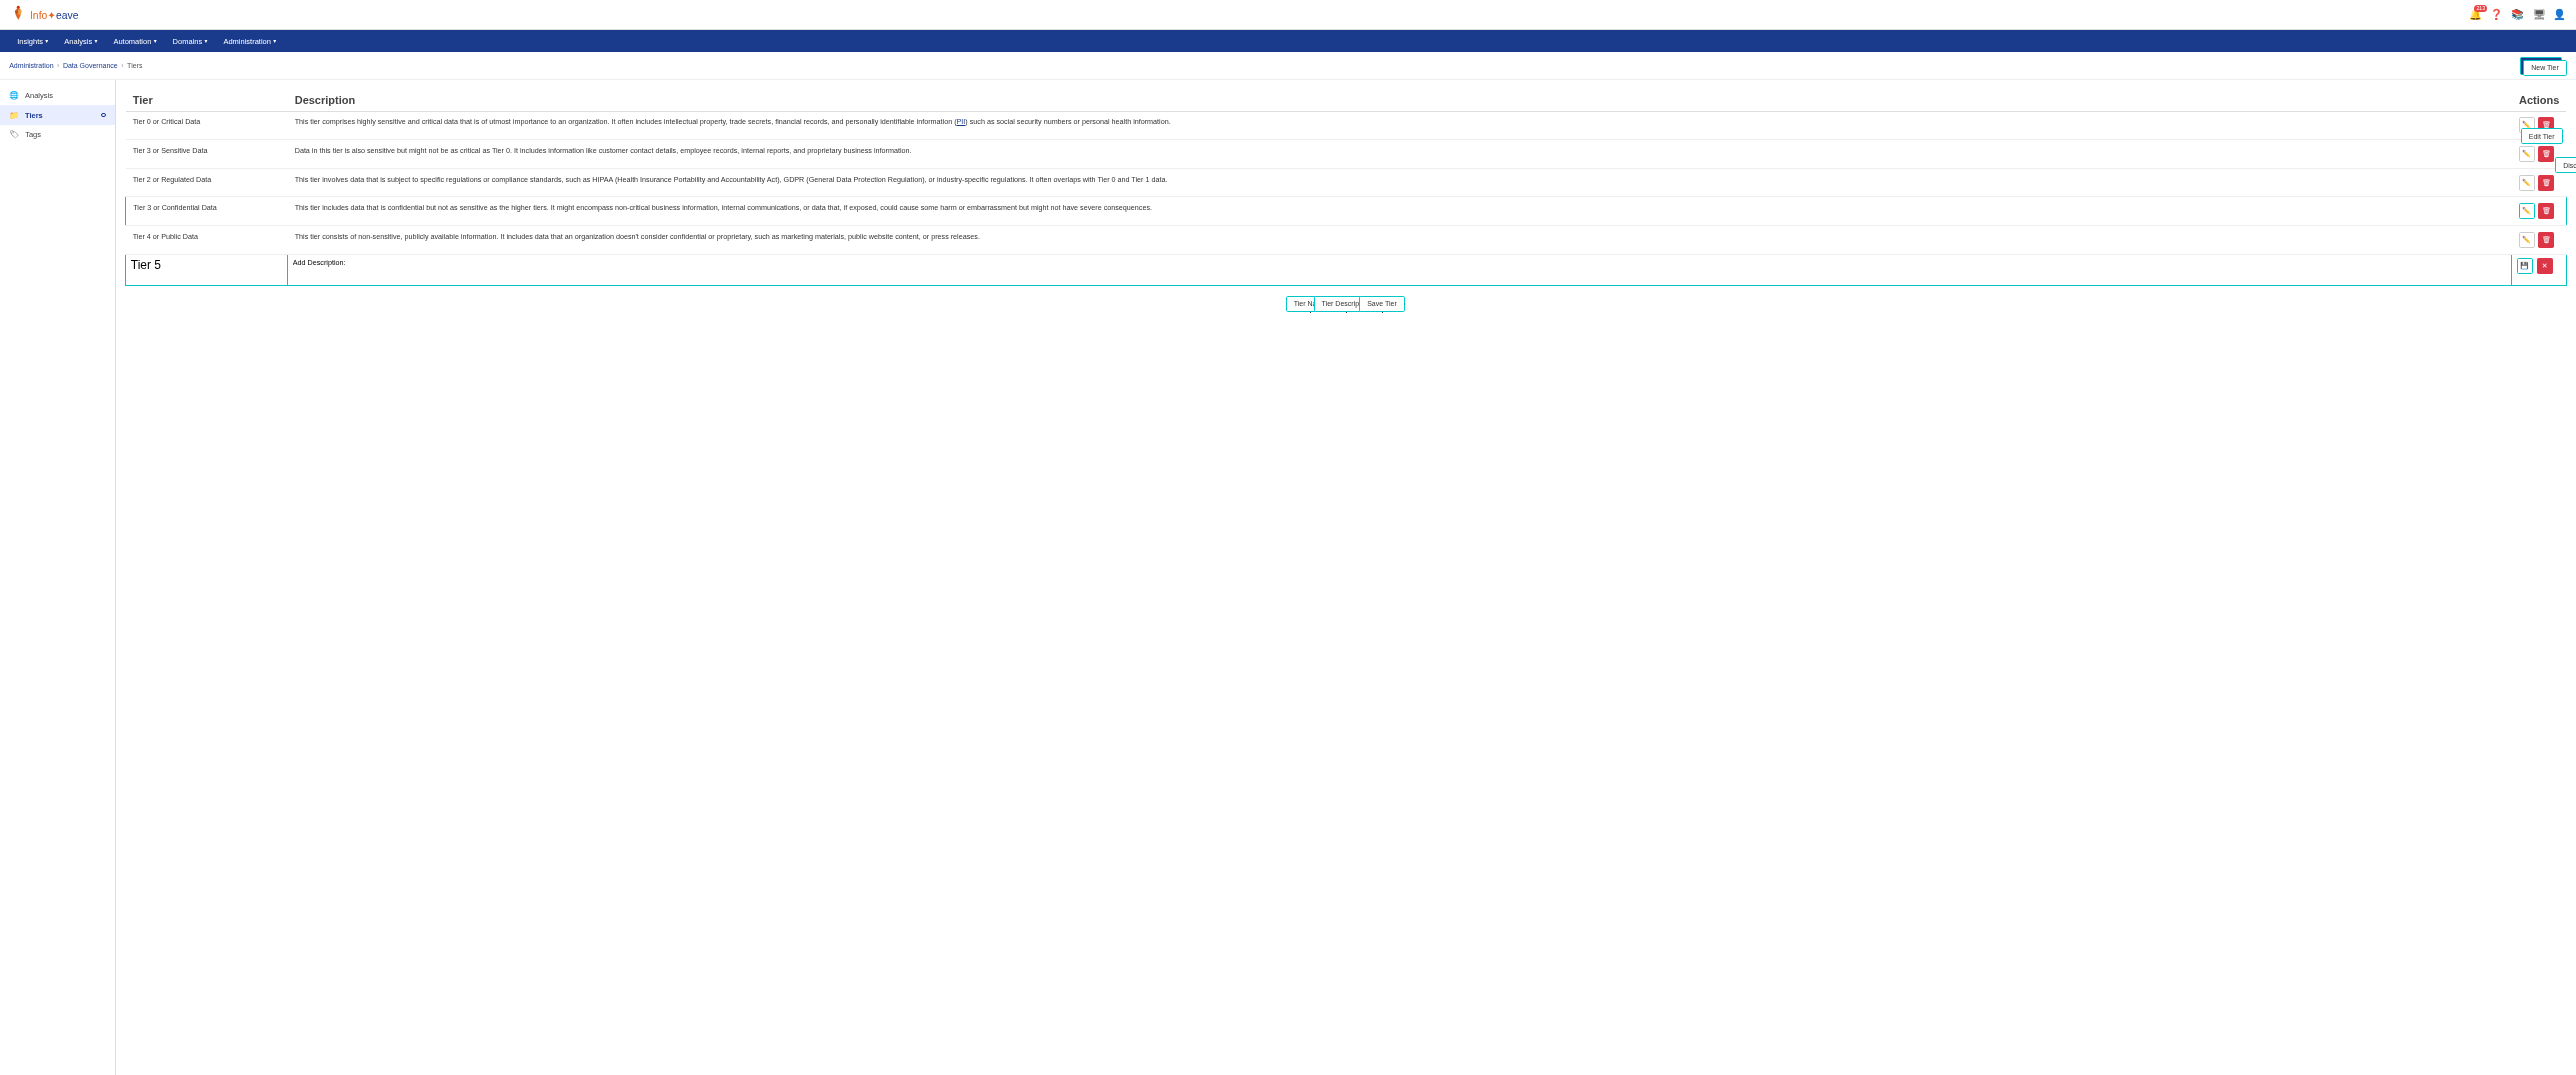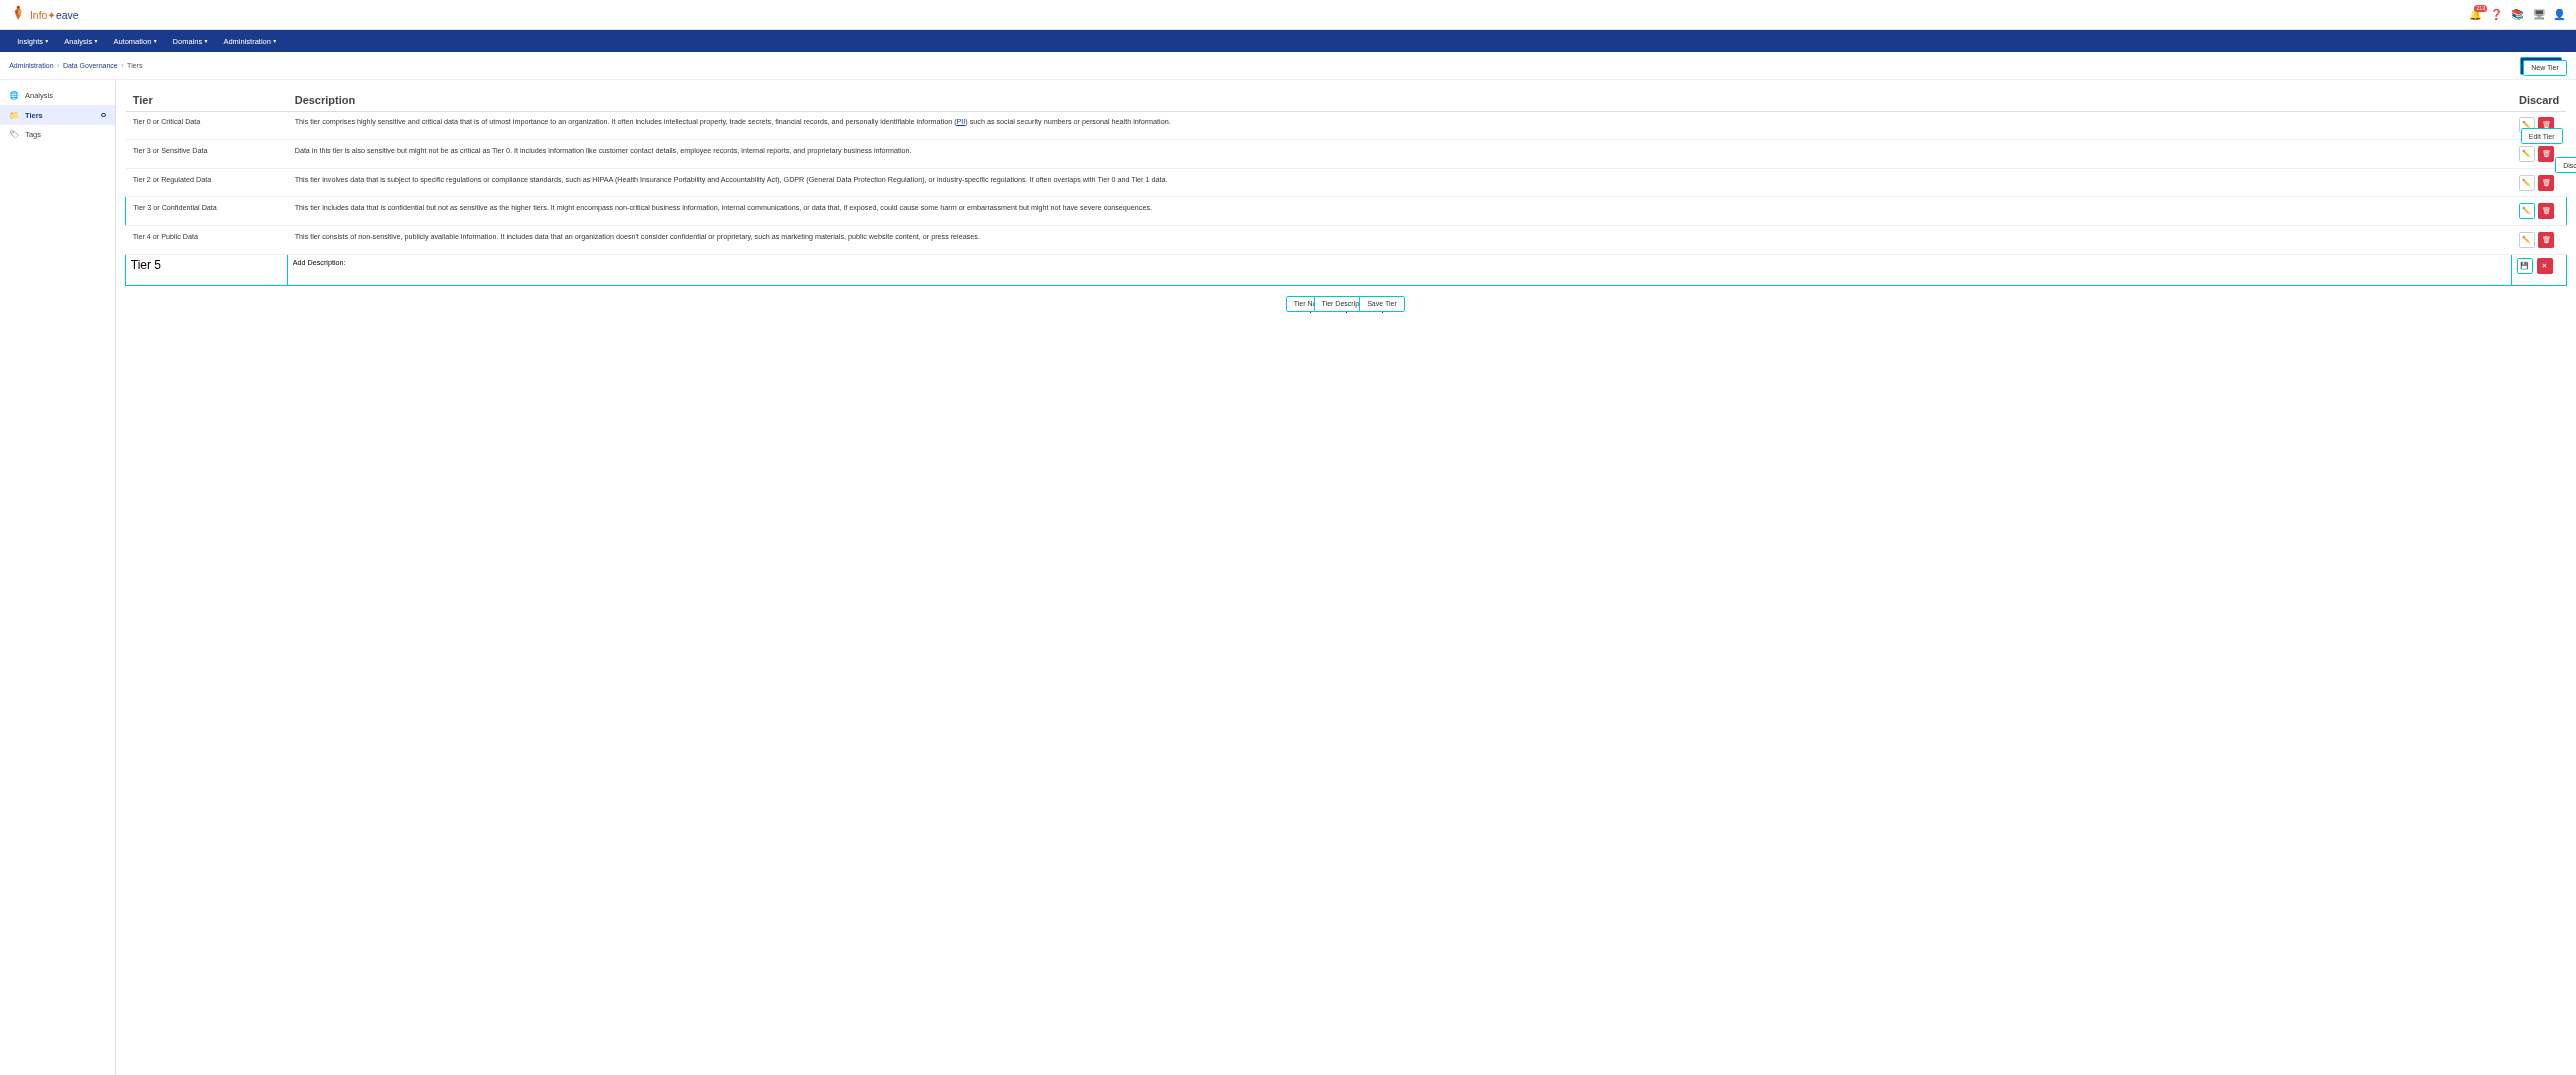--- a/index.html
+++ b/index.html
@@ -198,21 +198,21 @@
       <span>Tags</span>
     </div>
   </aside>
 
   <main class="content">
     <table class="data-table">
       <thead>
         <tr>
           <th class="col-tier">Tier</th>
           <th class="col-desc">Description</th>
-          <th class="col-actions">Discard</th>
+          <th class="col-actions">Actions</th>
         </tr>
       </thead>
       <tbody>
 
         <tr>
           <td>Tier 0 or Critical Data</td>
           <td>
             This tier comprises highly sensitive and critical data that is of utmost importance to an organization. It often includes intellectual property, trade secrets, financial records, and personally identifiable information (<span class="pii-link">PII</span>) such as social security numbers or personal health information.
           </td>
           <td>

